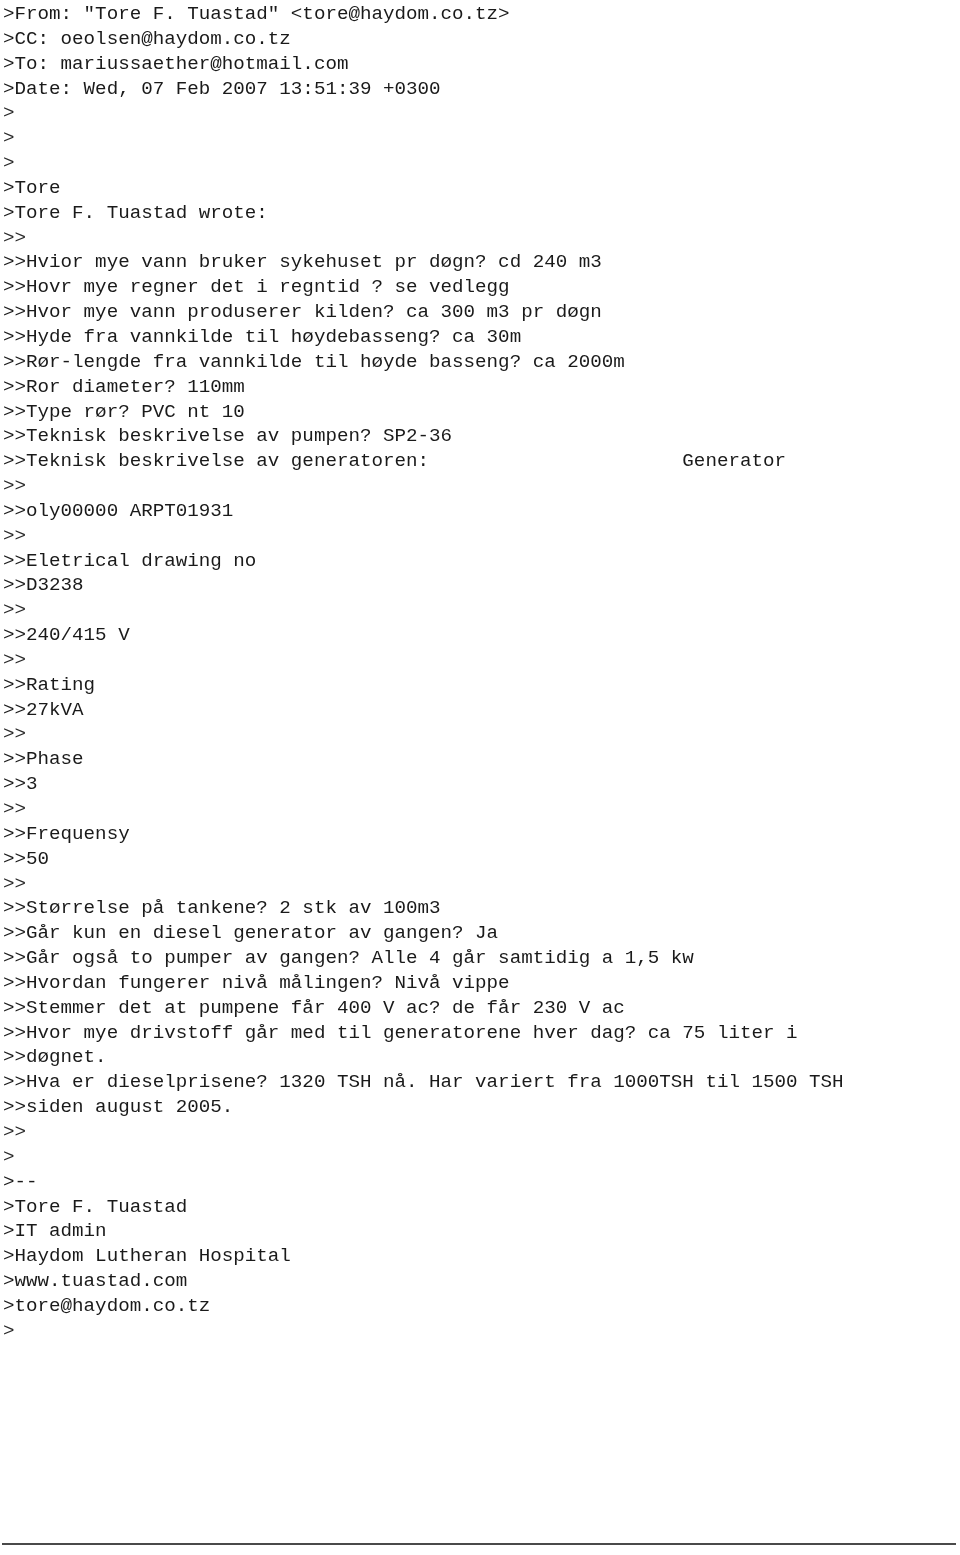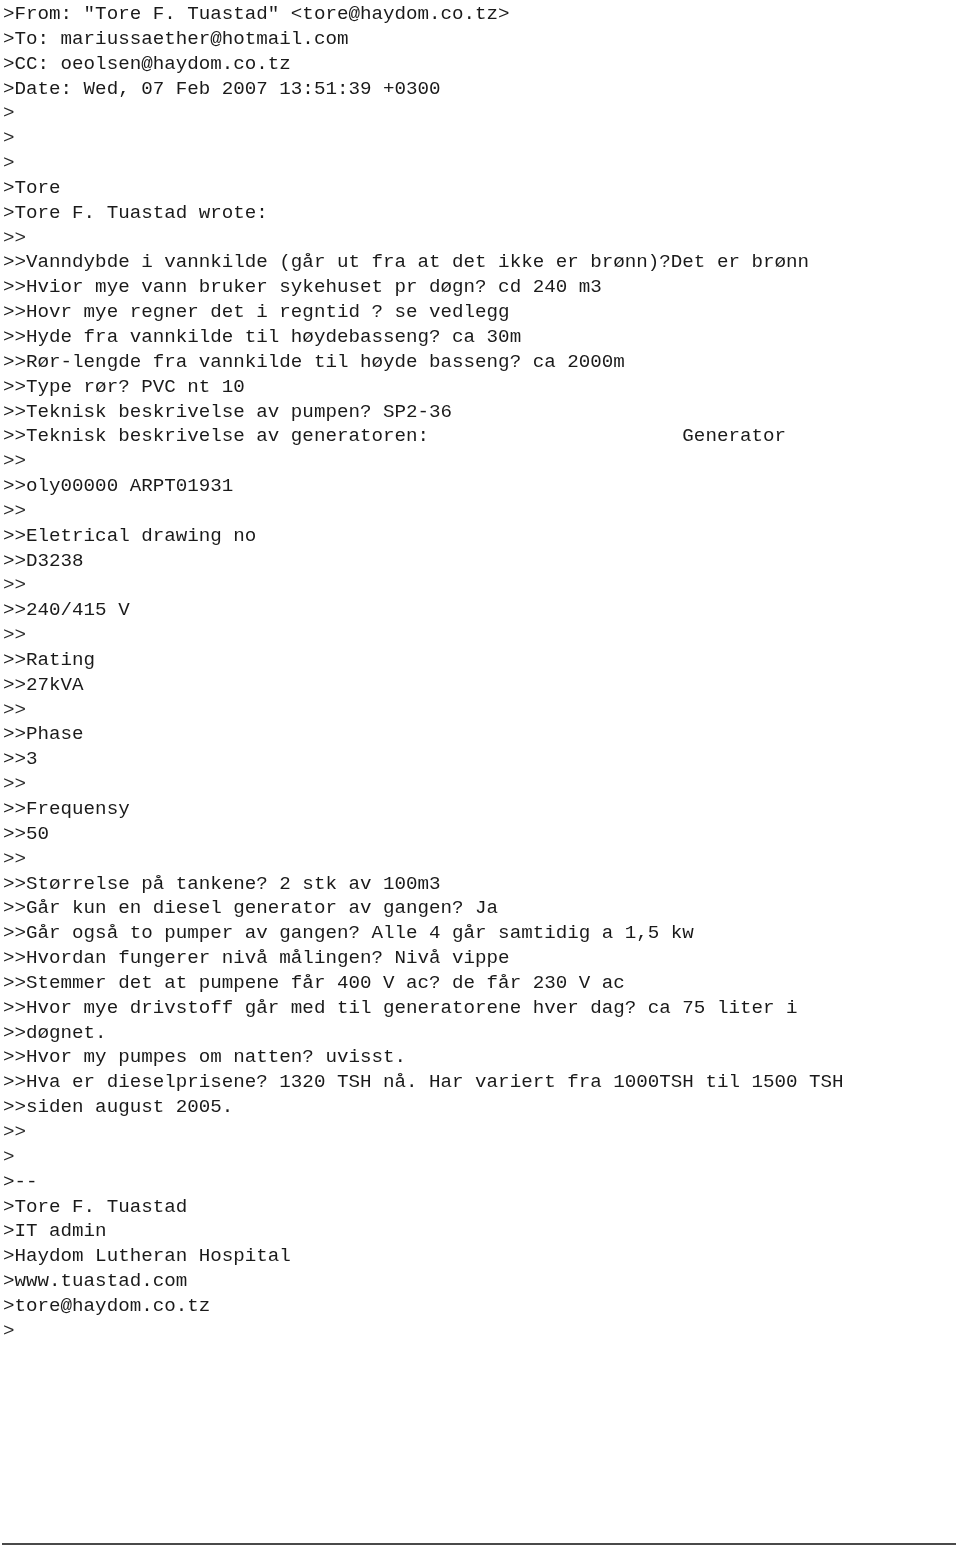--- a/index.html
+++ b/index.html
@@ -49,34 +49,35 @@
     height: 2px;
     background: #4a4a4a;
   }
 </style>
 </head>
 <body>
 
 <div id="page">
   <div id="email-body">
       <span class="line">&gt;From: "Tore F. Tuastad" &lt;tore@haydom.co.tz&gt;</span>
+      <span class="line">&gt;CC: oeolsen@haydom.co.tz</span>
       <span class="line">&gt;To: mariussaether@hotmail.com</span>
-      <span class="line">&gt;CC: oeolsen@haydom.co.tz</span>
       <span class="line">&gt;Date: Wed, 07 Feb 2007 13:51:39 +0300</span>
       <span class="line blank">&gt;</span>
       <span class="line blank">&gt;</span>
       <span class="line blank">&gt;</span>
       <span class="line">&gt;Tore</span>
       <span class="line">&gt;Tore F. Tuastad wrote:</span>
       <span class="line blank">&gt;&gt;</span>
-      <span class="line">&gt;&gt;Vanndybde i vannkilde (går ut fra at det ikke er brønn)?Det er brønn</span>
       <span class="line">&gt;&gt;Hvior mye vann bruker sykehuset pr døgn? cd 240 m3</span>
       <span class="line">&gt;&gt;Hovr mye regner det i regntid ? se vedlegg</span>
+      <span class="line">&gt;&gt;Hvor mye vann produserer kilden? ca 300 m3 pr døgn</span>
       <span class="line">&gt;&gt;Hyde fra vannkilde til høydebasseng? ca 30m</span>
       <span class="line">&gt;&gt;Rør-lengde fra vannkilde til høyde basseng? ca 2000m</span>
+      <span class="line">&gt;&gt;Ror diameter? 110mm</span>
       <span class="line">&gt;&gt;Type rør? PVC nt 10</span>
       <span class="line">&gt;&gt;Teknisk beskrivelse av pumpen? SP2-36</span>
       <span class="line">&gt;&gt;Teknisk beskrivelse av generatoren:                      Generator</span>
       <span class="line blank">&gt;&gt;</span>
       <span class="line">&gt;&gt;oly00000 ARPT01931</span>
       <span class="line blank">&gt;&gt;</span>
       <span class="line">&gt;&gt;Eletrical drawing no</span>
       <span class="line">&gt;&gt;D3238</span>
       <span class="line blank">&gt;&gt;</span>
       <span class="line">&gt;&gt;240/415 V</span>
@@ -90,21 +91,20 @@
       <span class="line">&gt;&gt;Frequensy</span>
       <span class="line">&gt;&gt;50</span>
       <span class="line blank">&gt;&gt;</span>
       <span class="line">&gt;&gt;Størrelse på tankene? 2 stk av 100m3</span>
       <span class="line">&gt;&gt;Går kun en diesel generator av gangen? Ja</span>
       <span class="line">&gt;&gt;Går også to pumper av gangen? Alle 4 går samtidig a 1,5 kw</span>
       <span class="line">&gt;&gt;Hvordan fungerer nivå målingen? Nivå vippe</span>
       <span class="line">&gt;&gt;Stemmer det at pumpene får 400 V ac? de får 230 V ac</span>
       <span class="line">&gt;&gt;Hvor mye drivstoff går med til generatorene hver dag? ca 75 liter i</span>
       <span class="line">&gt;&gt;døgnet.</span>
-      <span class="line">&gt;&gt;Hvor my pumpes om natten? uvisst.</span>
       <span class="line">&gt;&gt;Hva er dieselprisene? 1320 TSH nå. Har variert fra 1000TSH til 1500 TSH</span>
       <span class="line">&gt;&gt;siden august 2005.</span>
       <span class="line blank">&gt;&gt;</span>
       <span class="line blank">&gt;</span>
       <span class="line">&gt;--</span>
       <span class="line">&gt;Tore F. Tuastad</span>
       <span class="line">&gt;IT admin</span>
       <span class="line">&gt;Haydom Lutheran Hospital</span>
       <span class="line">&gt;www.tuastad.com</span>
       <span class="line">&gt;tore@haydom.co.tz</span>

